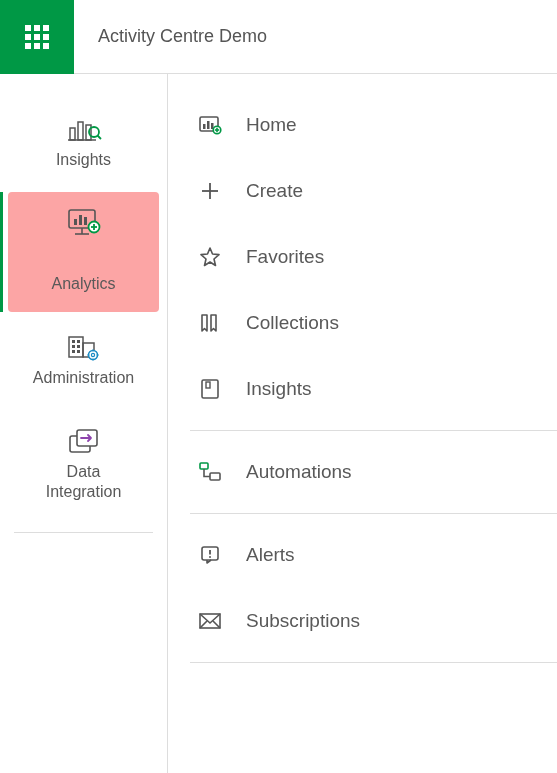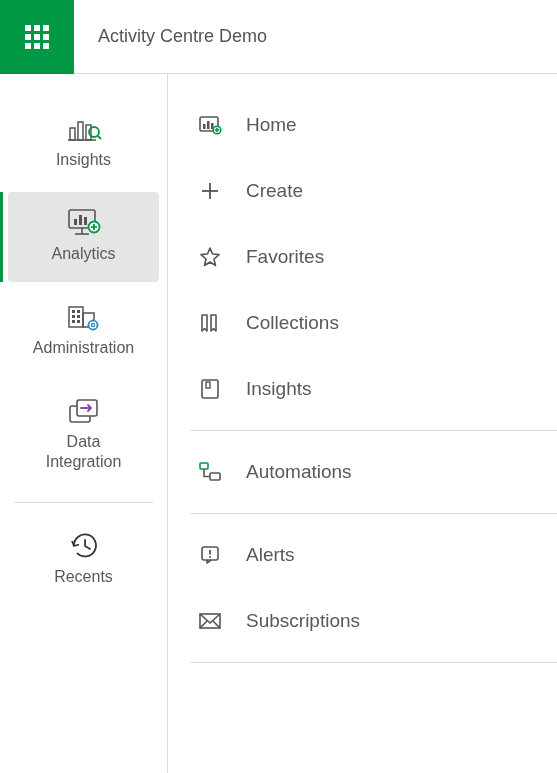--- a/index.html
+++ b/index.html
@@ -57,22 +57,23 @@
     justify-content: center;
     margin-bottom: 4px;
   }
   .sidebar-item .label {
     font-size: 16px;
     color: #595959;
     text-align: center;
     line-height: 1.25;
   }
   .sidebar-item.active {
-    background: #e5e5e5;
+    background: #fca5a5;
     position: relative;
+    gap: 30px;
   }
   .sidebar-item.active::before {
     content: "";
     position: absolute;
     left: -8px;
     top: 0;
     bottom: 0;
     width: 3px;
     background: #009845;
   }
@@ -194,30 +195,20 @@
           <rect x="10" y="4" width="20" height="16" rx="2" fill="#fff" stroke="#555" stroke-width="1.6"></rect>
           <path d="M14 12 L24 12 M21 9 L24 12 L21 15" fill="none" stroke="#8e44ad" stroke-width="1.8" stroke-linecap="round" stroke-linejoin="round"></path>
         </svg>
       </div>
       <div class="label" style="white-space:pre-line">Data
 Integration</div>
     </div>
 
     <div class="sidebar-divider"></div>
 
-    <div class="sidebar-item">
-      <div class="icon-slot">
-        <svg width="32" height="30" viewBox="0 0 32 30">
-          <path d="M6 15 A11 11 0 1 1 9 22" fill="none" stroke="#333" stroke-width="1.8"></path>
-          <polyline points="4,10 6,15 11,13.5" fill="none" stroke="#333" stroke-width="1.8"></polyline>
-          <polyline points="17,9 17,15 22,18" fill="none" stroke="#333" stroke-width="1.8" stroke-linecap="round"></polyline>
-        </svg>
-      </div>
-      <div class="label">Recents</div>
-    </div>
 
   </div>
 
   <div class="menu">
 
     <div class="menu-item">
       <div class="micon">
         <svg width="24" height="22" viewBox="0 0 24 22">
           <rect x="2" y="3" width="18" height="14" rx="1.5" fill="none" stroke="#555" stroke-width="1.6"></rect>
           <rect x="5" y="10" width="2.5" height="5" fill="#555"></rect>

